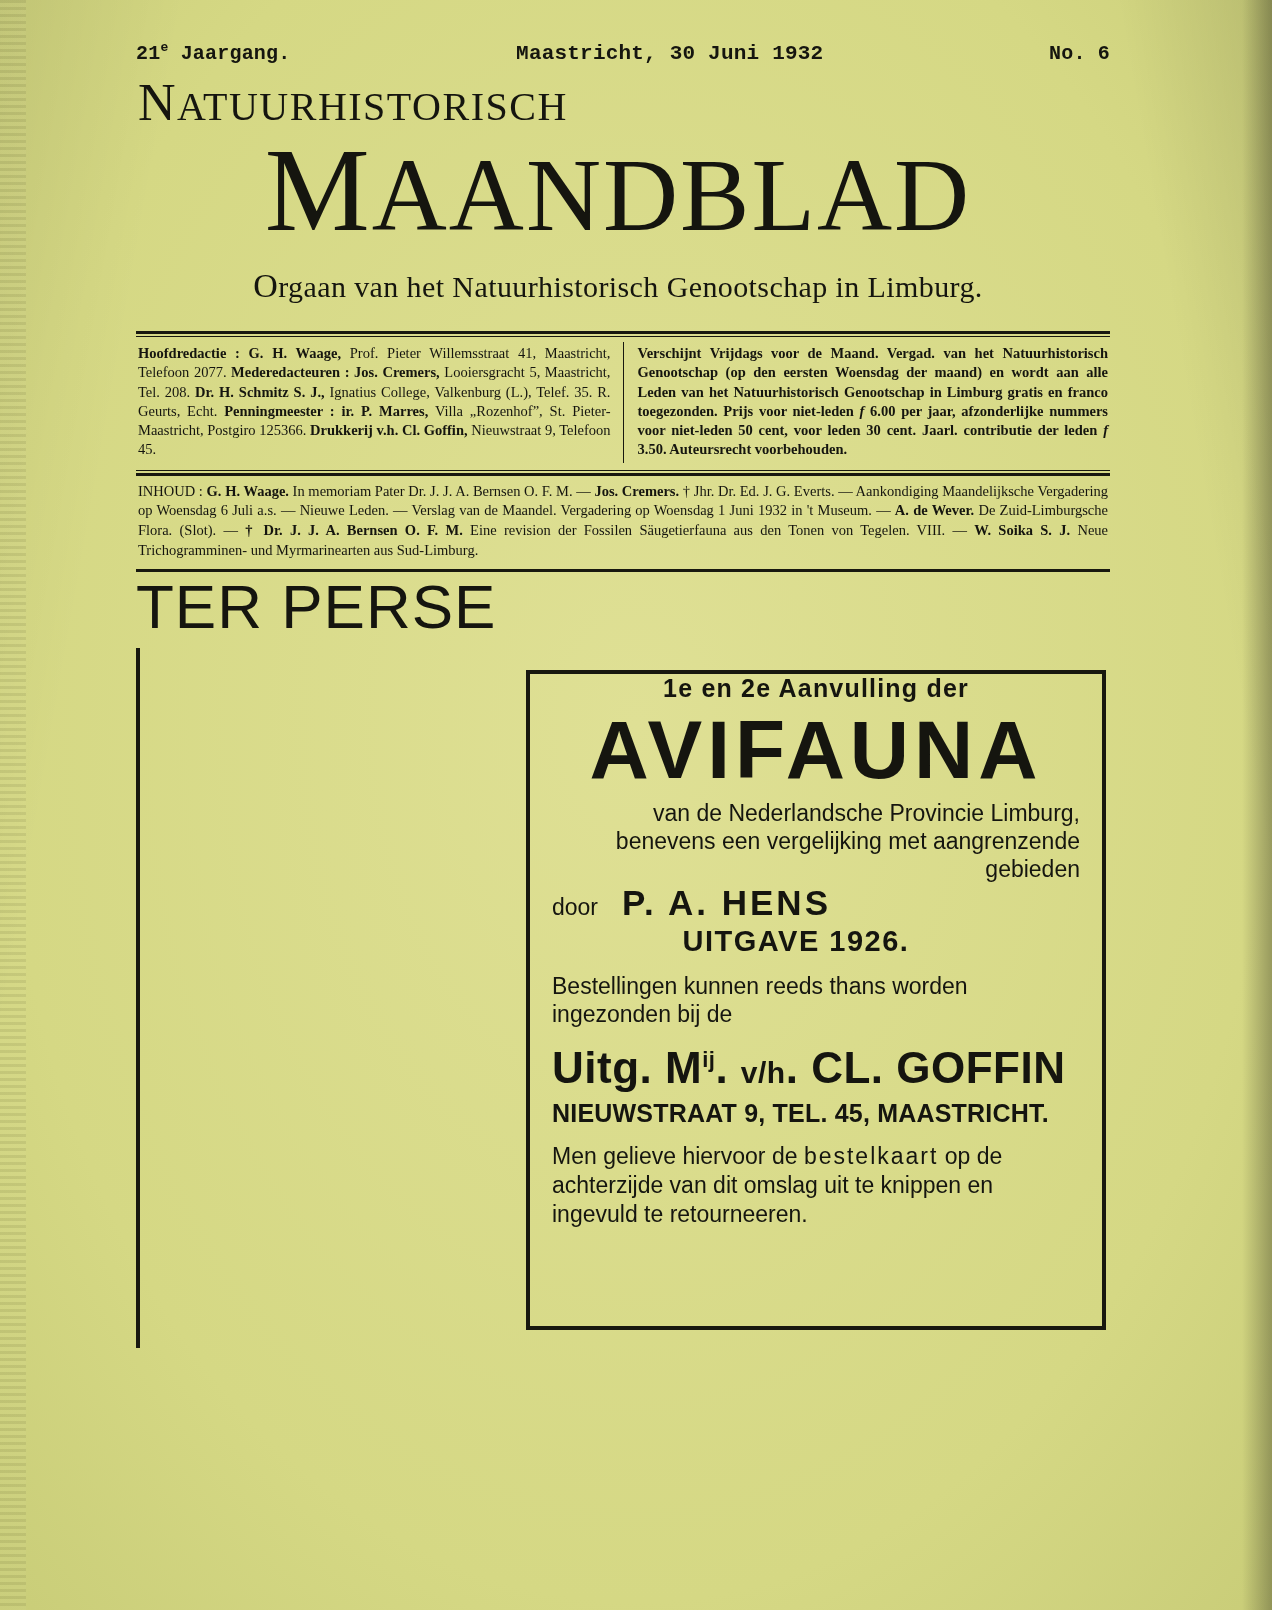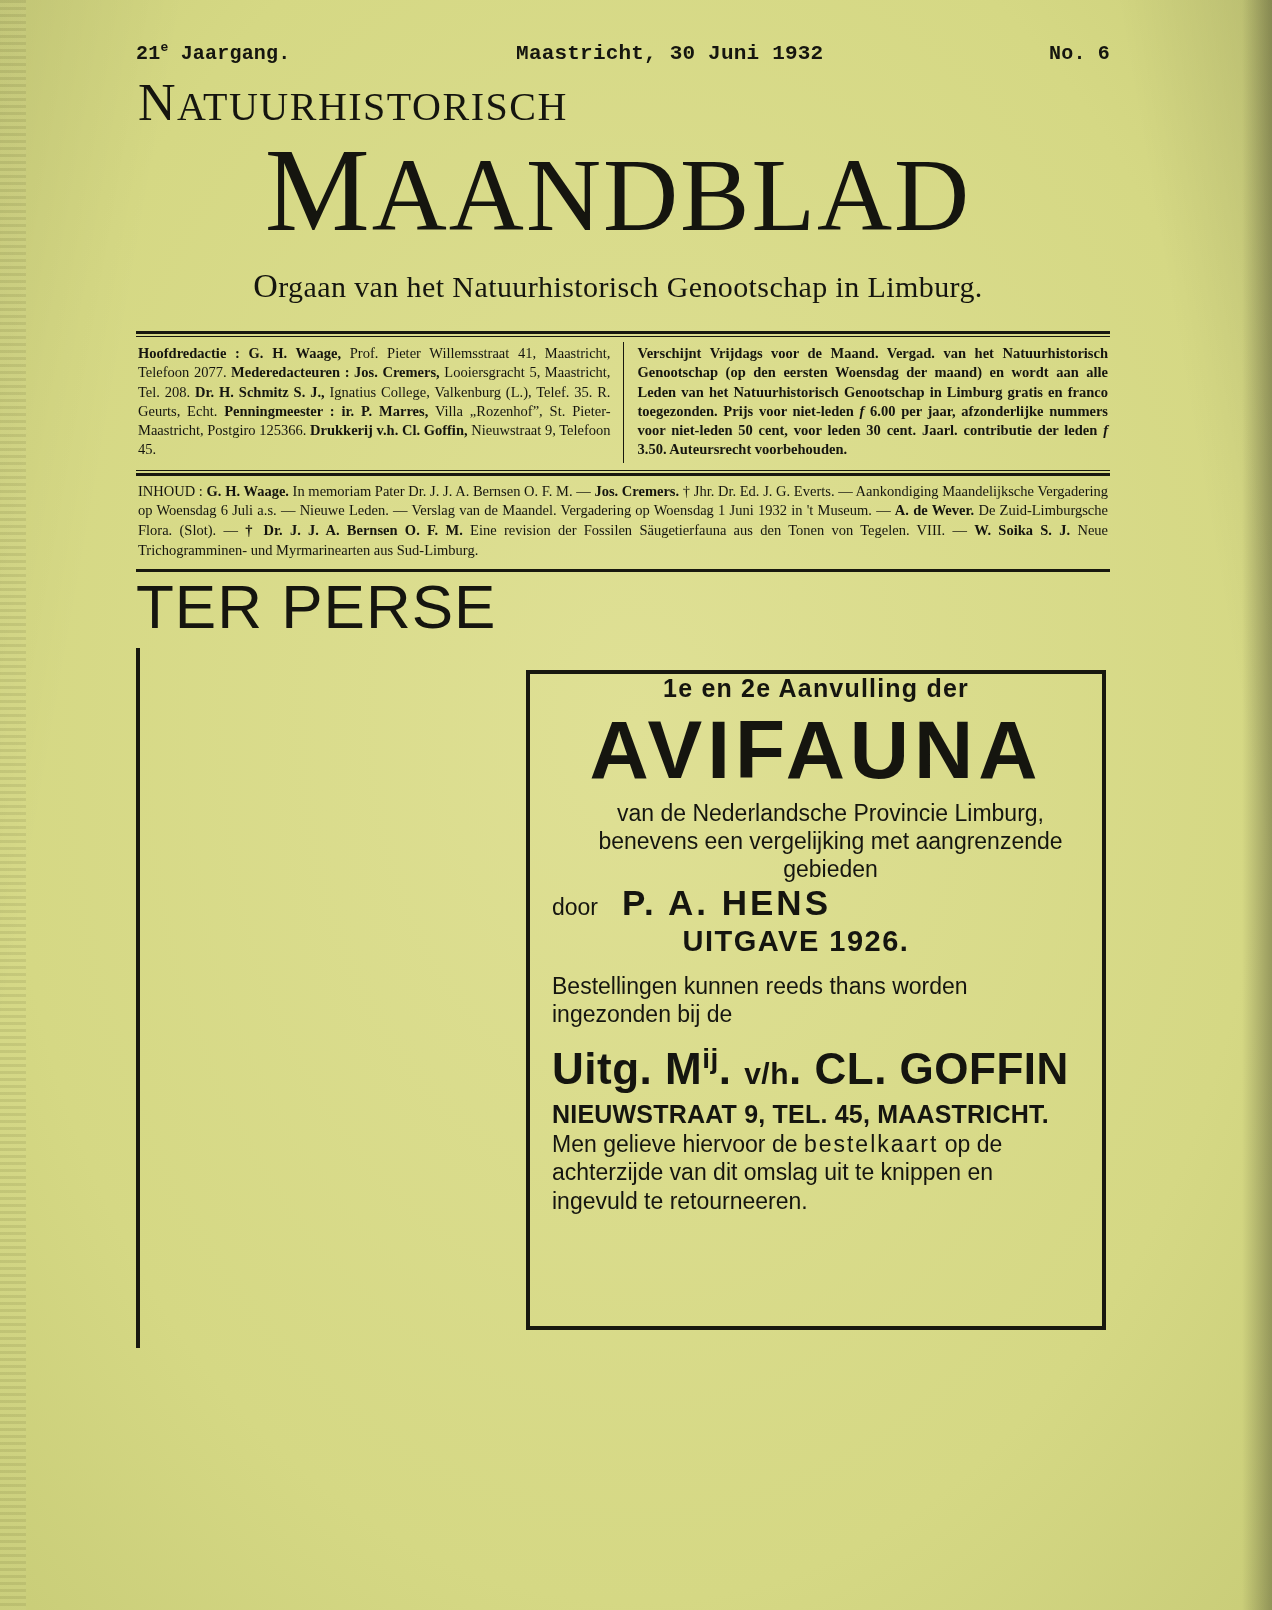--- a/index.html
+++ b/index.html
@@ -172,21 +172,21 @@
     text-align: center;
     font-weight: bold;
     font-size: 82px;
     letter-spacing: 5px;
     line-height: 1.05;
     margin: 4px 0 6px 0;
   }
   .ad-desc {
     font-size: 23px;
     line-height: 1.22;
-    text-align: center;
+    text-align: right;
     margin-left: 29px;
   }
   .ad-door-row {
     display: flex;
     align-items: baseline;
     gap: 24px;
   }
   .ad-door { font-size: 23px; }
   .ad-hens {
     font-weight: bold;
@@ -230,32 +230,32 @@
     line-height: 1.24;
     margin-top: 14px;
   }
   .ad-goffin {
     font-weight: bold;
     font-size: 44px;
     letter-spacing: .5px;
     margin-top: 14px;
     white-space: nowrap;
   }
-  .ad-goffin sup { font-size: 28px; vertical-align: super; margin-top: 44px; }
+  .ad-goffin sup { font-size: 22px; vertical-align: super; margin-top: 44px; }
   .ad-goffin .frac { font-size: 30px; }
   .ad-addr {
     font-weight: bold;
     font-size: 25px;
     letter-spacing: .2px;
     margin-top: 6px;
   }
   .ad-note {
     font-size: 23px;
     line-height: 1.26;
-    margin-top: 1px;
+    margin-top: 14px;
   }
   .ad-note .sp { letter-spacing: 2px; }
 </style>
 </head>
 <body>
 
 <div class="paper"></div>
 <div class="edge-left"></div>
 <div class="edge-right"></div>
 

